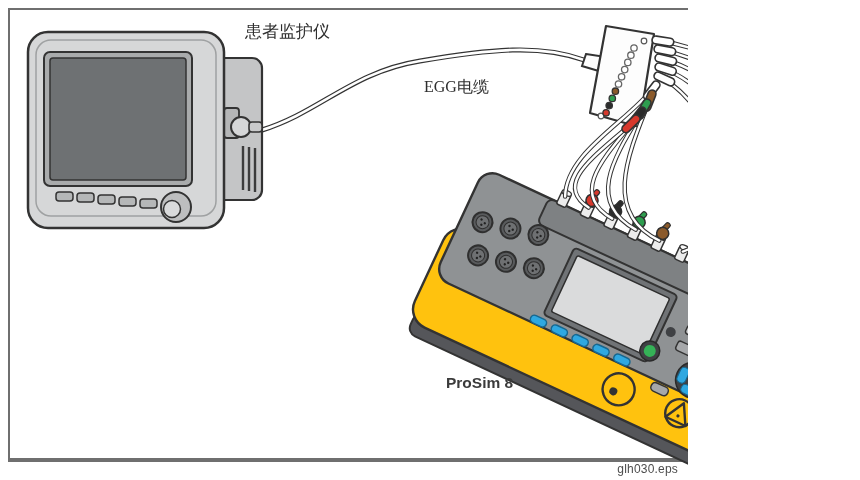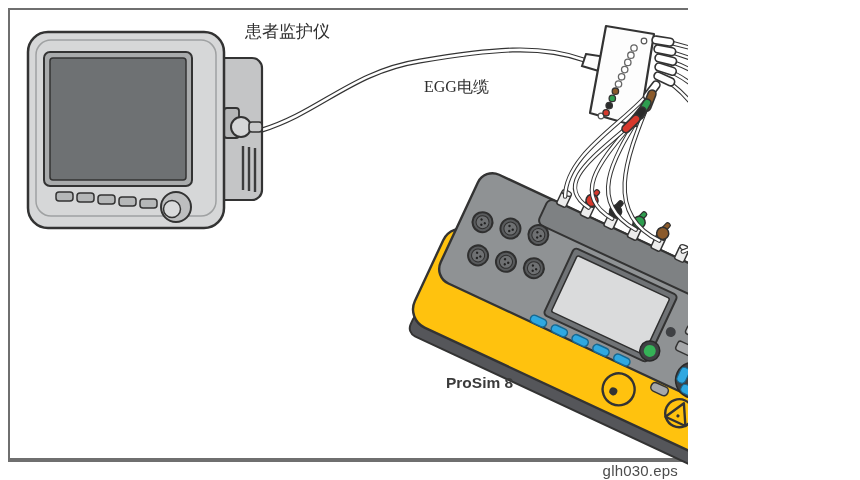--- a/index.html
+++ b/index.html
@@ -2,21 +2,21 @@
 <html><head>
 <meta charset="utf-8">
 <style>
   html,body{margin:0;padding:0;background:#fff;}
   #stage{position:relative;width:688px;height:480px;background:#fff;overflow:hidden;
          font-family:"Liberation Sans",sans-serif;}
   #figure-frame{position:absolute;left:8px;top:8px;width:838px;height:448px;
 яз                background:#fff;}
   #figure-frame{border:2px solid #6f6f6f;border-bottom-width:4px;}
   #scene{position:absolute;left:0;top:0;}
-  #figure-caption{position:absolute;top:462px;right:10px;font-size:15px;color:#4c4c4c;
+  #figure-caption{position:absolute;top:462px;right:10px;font-size:12px;color:#4c4c4c;
                   letter-spacing:.2px;}
   .cjk-label{font-family:"Liberation Serif",serif;fill:#2e2e2e;}
   .device-label{font-family:"Liberation Sans",sans-serif;font-weight:bold;fill:#3b3b3b;}
 </style>
 </head>
 <body>
 
 <div id="stage">
   <div id="figure-frame"></div>
 

